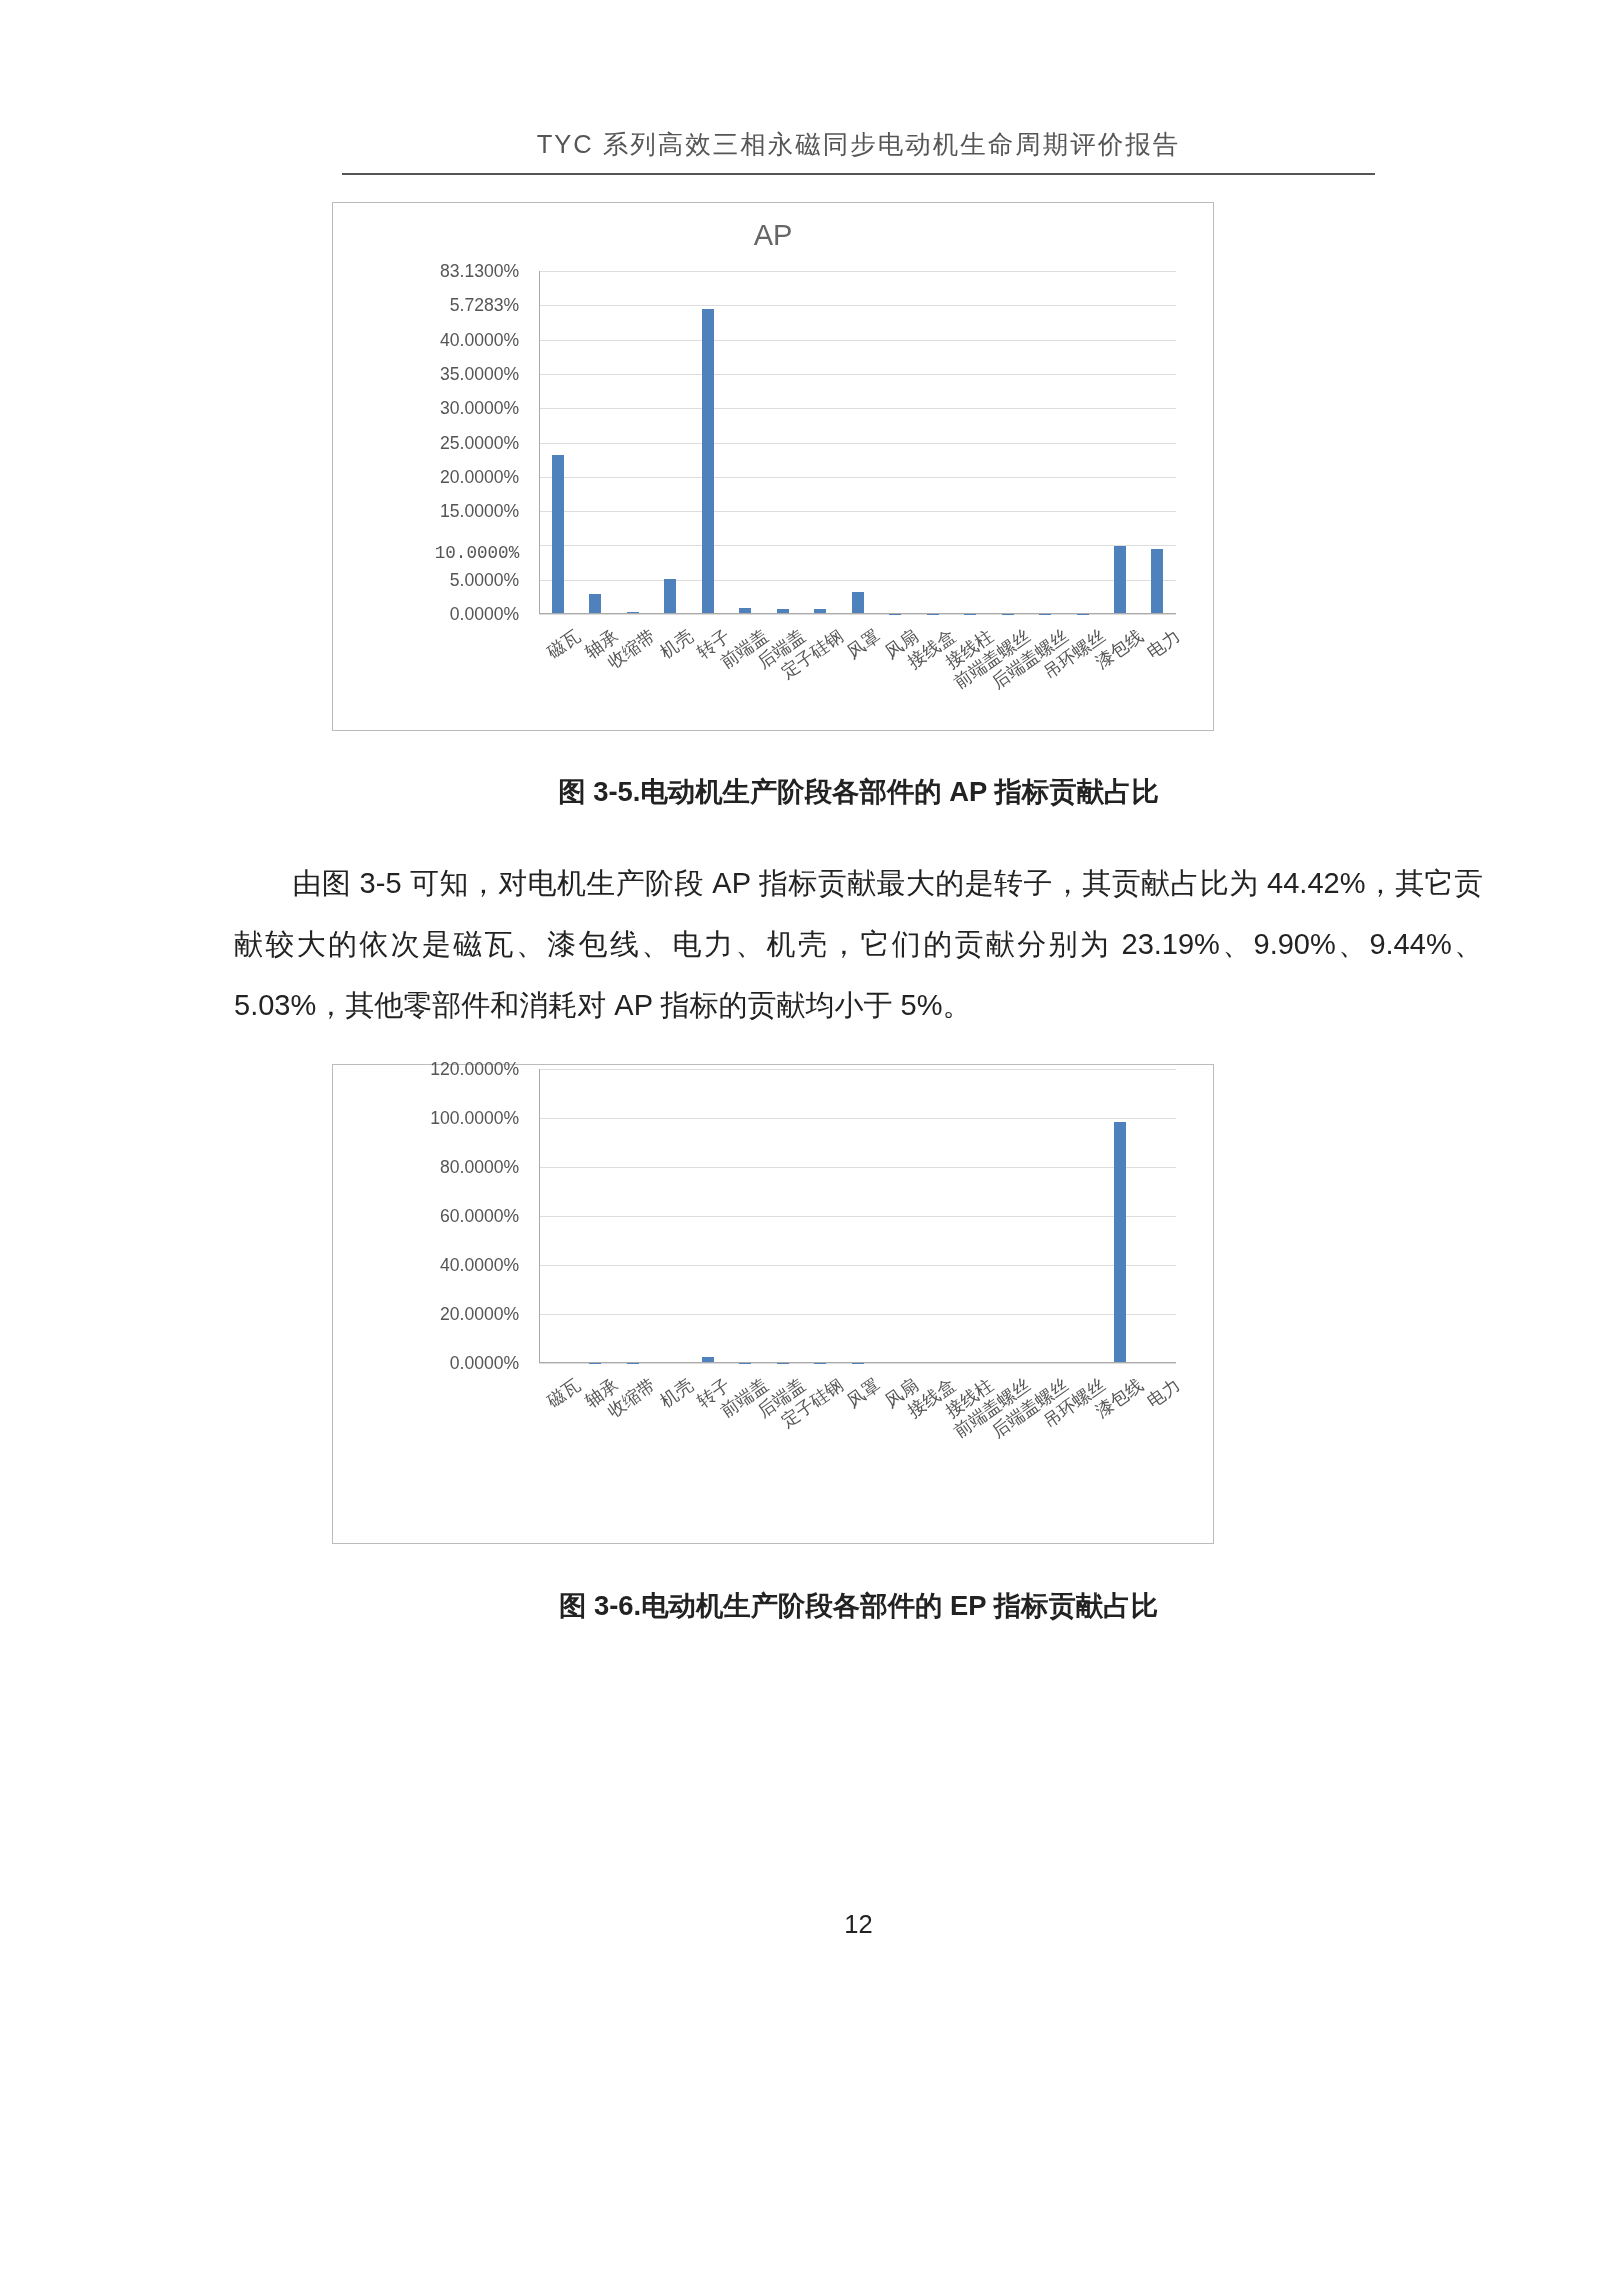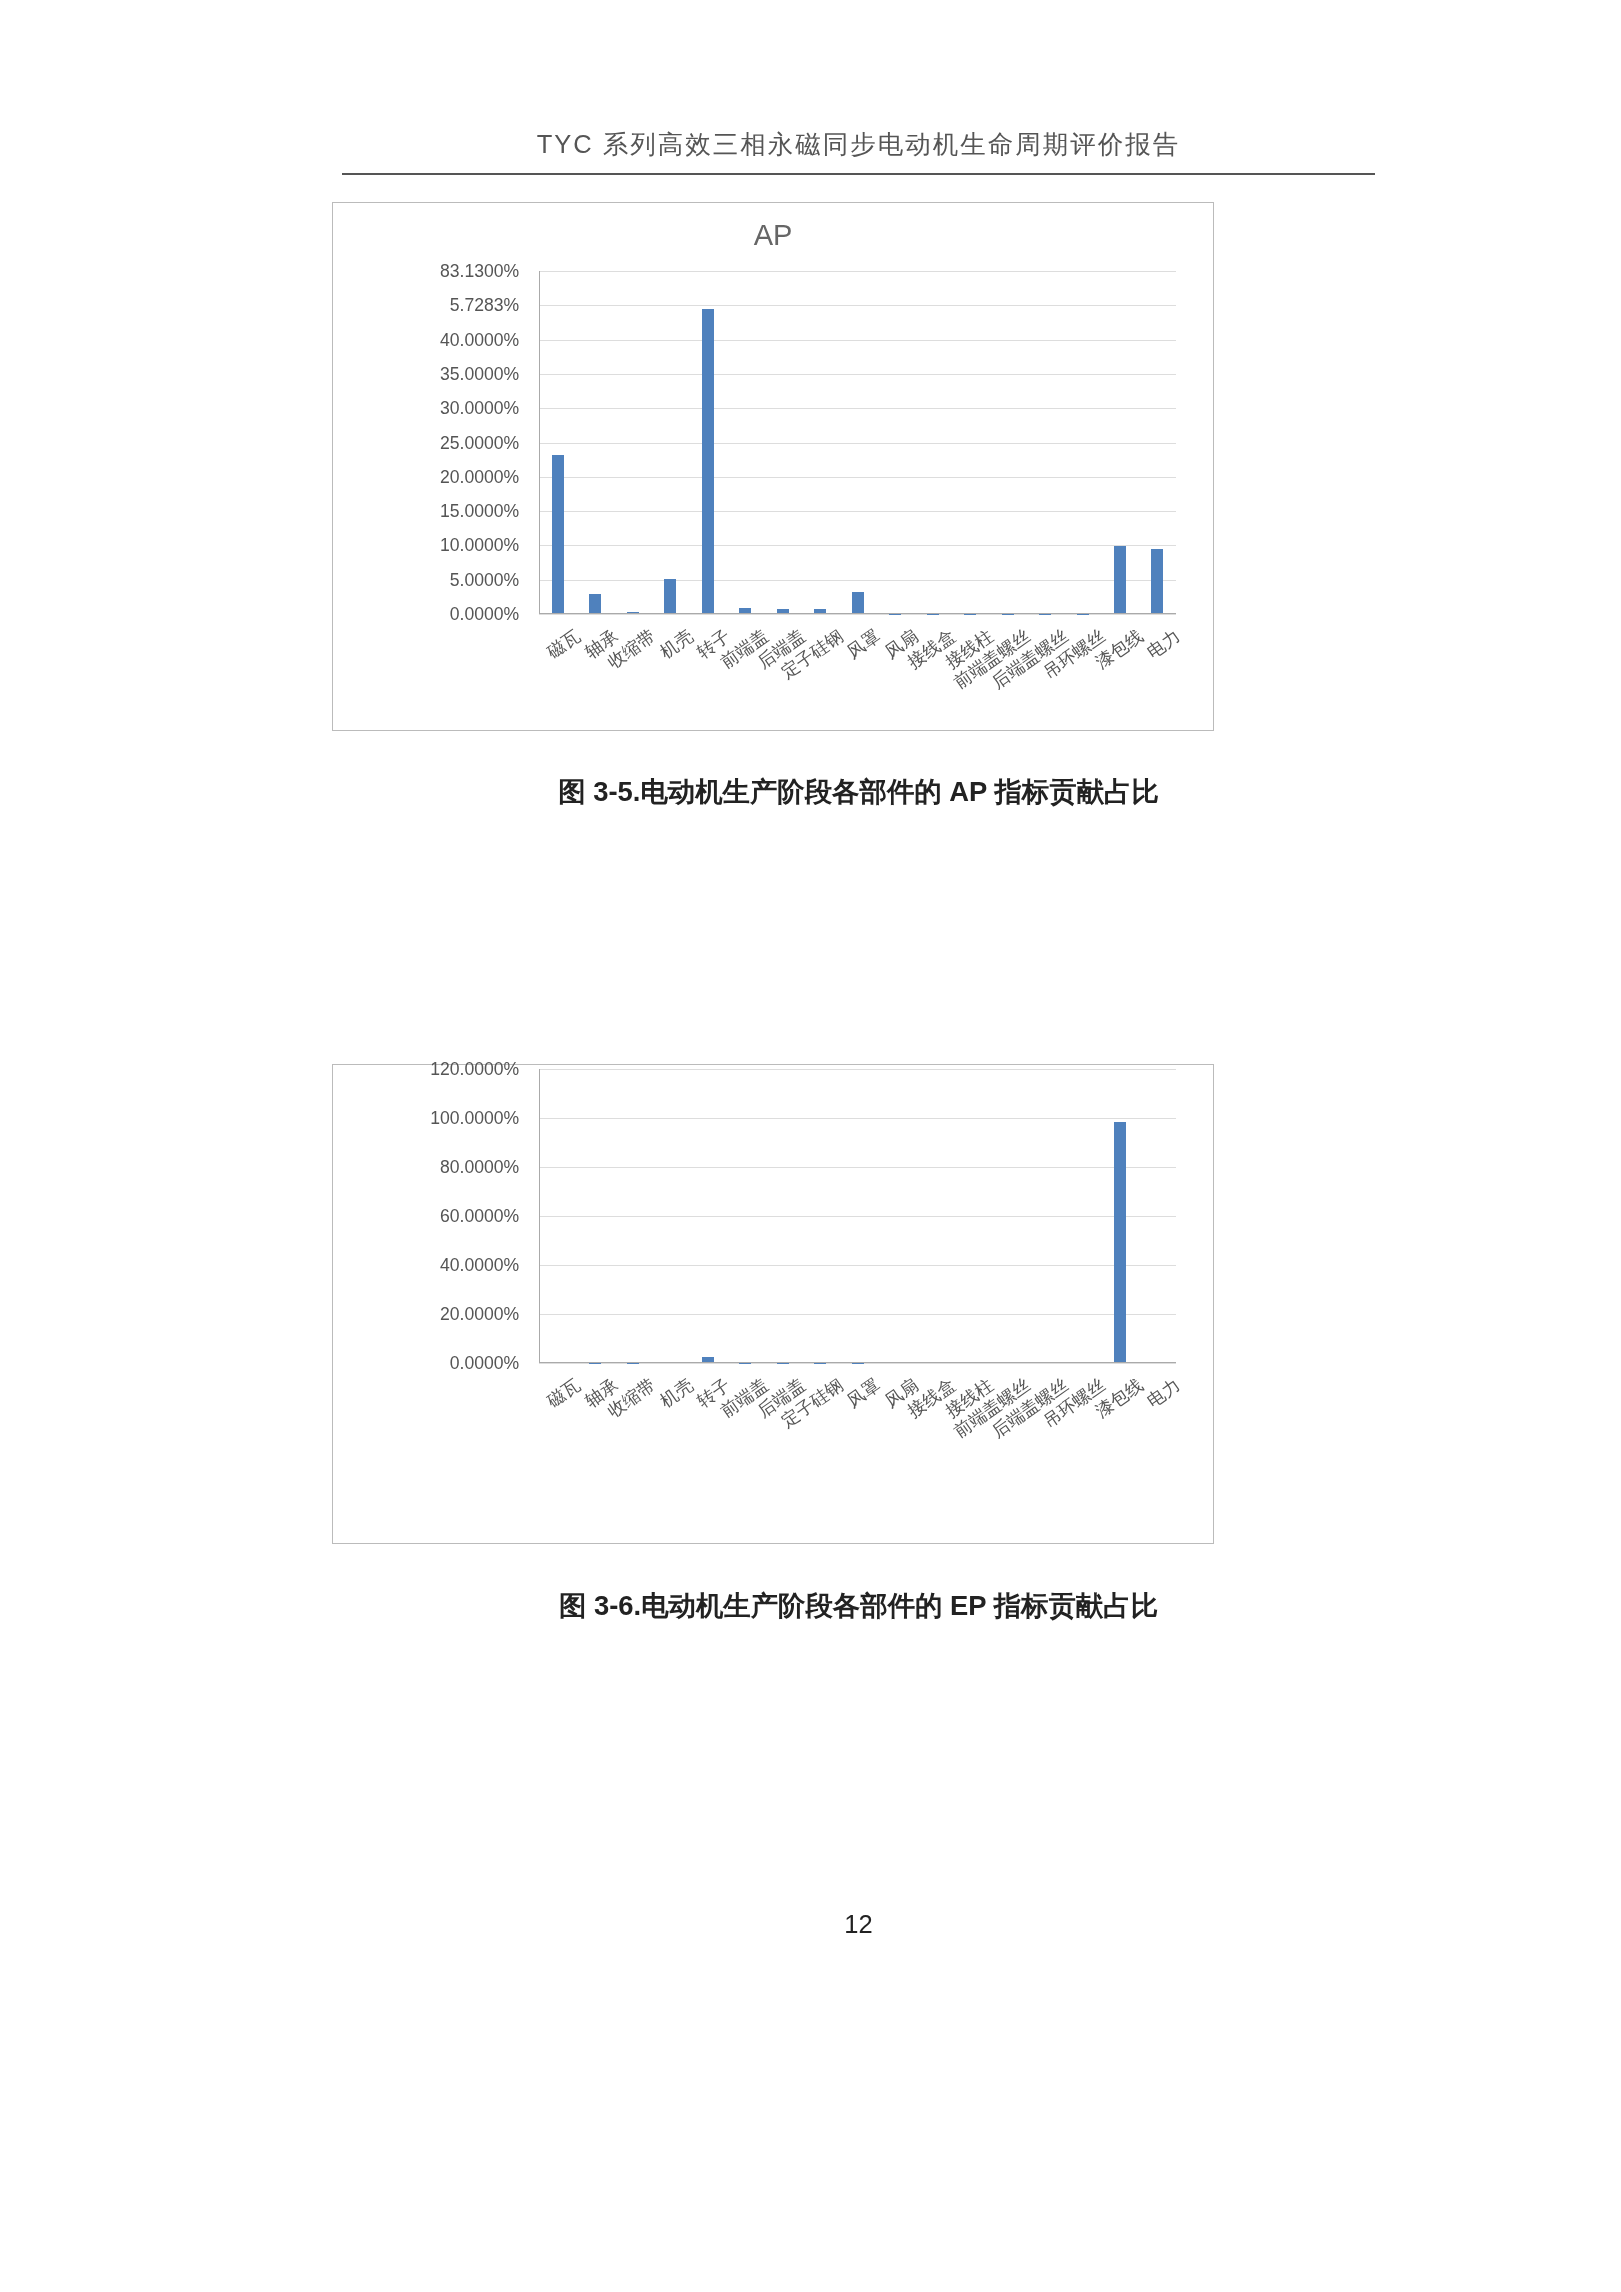--- a/index.html
+++ b/index.html
@@ -68,21 +68,21 @@
 
   <div class="header">TYC 系列高效三相永磁同步电动机生命周期评价报告</div>
   <div class="header-underline"></div>
 
   <div class="chart-box chart1">
     <div class="chart-title">AP</div>
     <div class="plot plot1">
       <div class="y-axis" id="ap-yaxis">
           <div class="y-tick" style="top: 343px;">0.0000%</div>
           <div class="y-tick" style="top: 309px;">5.0000%</div>
-          <div class="y-tick" style="top: 274px;">10.0000%</div>
+          <div class="y-tick" style="top: 282px; font-family: Liberation Mono, monospace;">10.0000%</div>
           <div class="y-tick" style="top: 240px;">15.0000%</div>
           <div class="y-tick" style="top: 206px;">20.0000%</div>
           <div class="y-tick" style="top: 172px;">25.0000%</div>
           <div class="y-tick" style="top: 137px;">30.0000%</div>
           <div class="y-tick" style="top: 103px;">35.0000%</div>
           <div class="y-tick" style="top: 69px;">40.0000%</div>
           <div class="y-tick" style="top: 34px;">5.7283%</div>
           <div class="y-tick" style="top: 0px;">83.1300%</div>
         </div>
       <div class="grid" id="ap-grid" style="top:0;bottom:0;">
@@ -136,20 +136,23 @@
           <div class="x-label" style="left: 497px; top: 9.8px; width: 98px;">漆包线</div>
           <div class="x-label" style="left: 534px; top: 9.8px; width: 98px;">电力</div>
         </div>
       <div class="axis-line" style="left:137px;right:9.8px;bottom:0;height:1px;"></div>
       <div class="axis-line" style="left:137px;top:0;bottom:0;width:1px;"></div>
     </div>
   </div>
 
   <div class="caption" style="top:774px;">图 3-5.电动机生产阶段各部件的 AP 指标贡献占比</div>
 
+  <div class="body-text" style="top:853px;">
+    <span class="indent"></span><span>由图 3-5 可知，对电机生产阶段 AP 指标贡献最大的是转子，其贡献占比为 44.42%，其它贡献较大的依次是磁瓦、漆包线、电力、机壳，它们的贡献分别为 23.19%、9.90%、9.44%、5.03%，其他零部件和消耗对 AP 指标的贡献均小于 5%。</span>
+  </div>
 
   <div class="chart-box chart2">
     <div class="plot plot2">
       <div class="y-axis" id="ep-yaxis">
           <div class="y-tick" style="top: 294px;">0.0000%</div>
           <div class="y-tick" style="top: 245px;">20.0000%</div>
           <div class="y-tick" style="top: 196px;">40.0000%</div>
           <div class="y-tick" style="top: 147px;">60.0000%</div>
           <div class="y-tick" style="top: 98px;">80.0000%</div>
           <div class="y-tick" style="top: 49px;">100.0000%</div>

